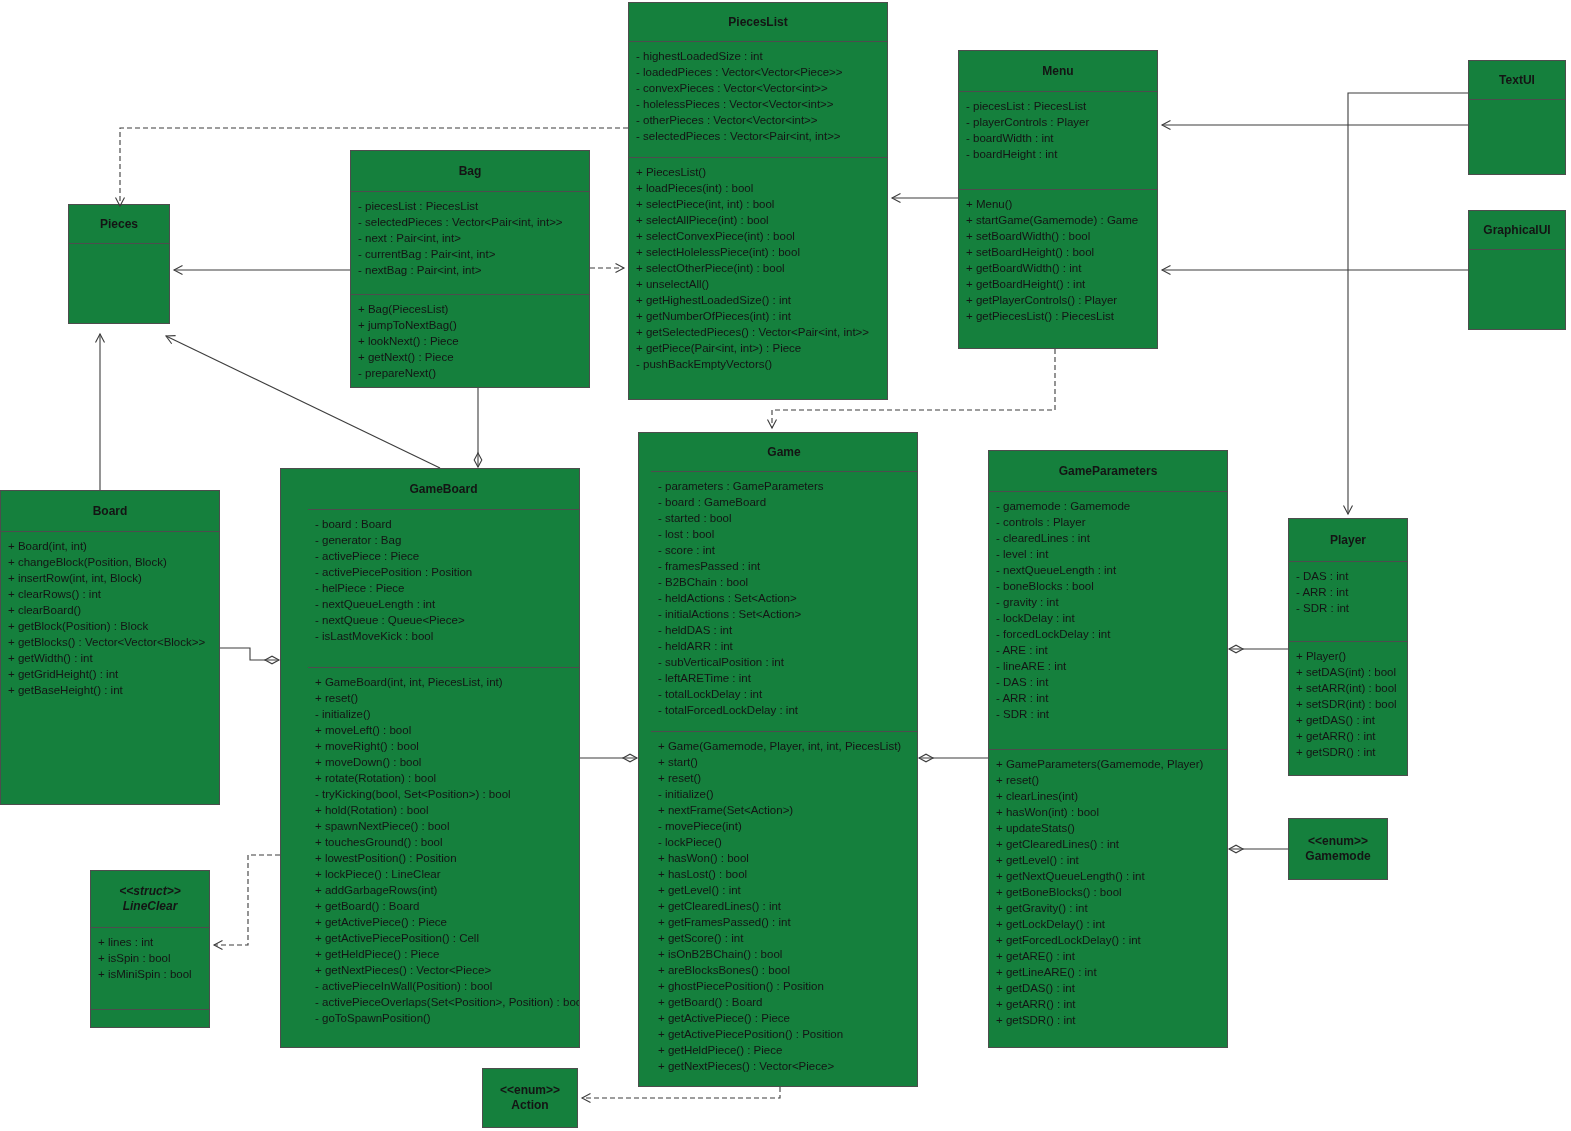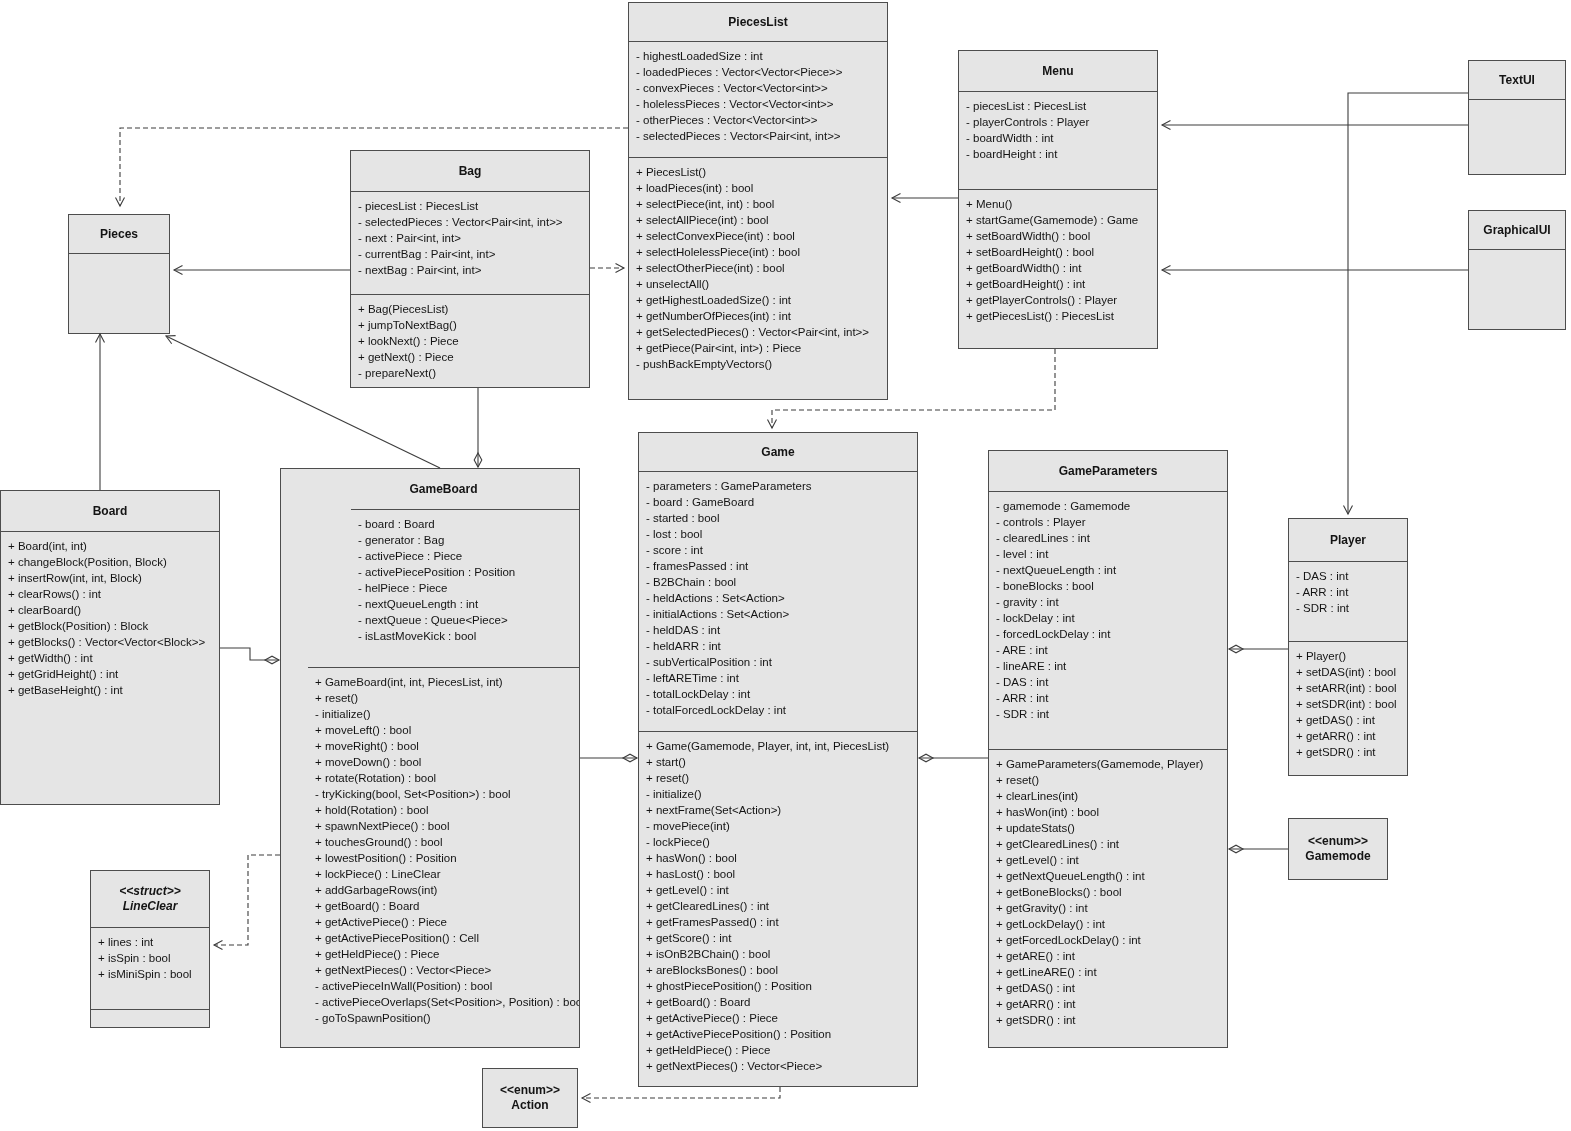--- a/index.html
+++ b/index.html
@@ -1,20 +1,20 @@
 <!DOCTYPE html>
 <html><head>
 <meta charset="utf-8">
 <style>
   * { box-sizing: border-box; margin: 0; padding: 0; }
   html, body { background: #ffffff; }
   body { font-family: "Liberation Sans", "DejaVu Sans", sans-serif; }
   .canvas { position: relative; width: 1571px; height: 1131px; background: #ffffff; overflow: hidden; }
   .uml-class {
-    position: absolute; background: #e5e5e5; border: 1px solid #4d4d4d;
+    position: absolute; background: #15803d; border: 1px solid #4d4d4d;
     display: flex; flex-direction: column; color: #141414;
   }
   .uml-title {
     display: flex; flex-direction: column; align-items: center; justify-content: center;
     font-weight: bold; font-size: 12px; text-align: center; flex: 0 0 auto;
   }
   .uml-title .line { line-height: 15px; }
   .uml-section { border-top: 1px solid #4d4d4d; padding: 6px 4px 4px 7px; overflow: hidden; flex: 0 0 auto; }
   .uml-section.grow { flex: 1 1 auto; }
   .member { font-size: 11.5px; line-height: 16px; white-space: nowrap; }
@@ -105,21 +105,21 @@
       </div>
     <div class="uml-section grow">
         <div class="member">+ Bag(PiecesList)</div>
         <div class="member">+ jumpToNextBag()</div>
         <div class="member">+ lookNext() : Piece</div>
         <div class="member">+ getNext() : Piece</div>
         <div class="member">- prepareNext()</div>
       </div>
   </div>
 
-  <div class="uml-class" style="left:68px;top:214px;width:102px;height:120px;">
+  <div class="uml-class" style="left:68px;top:204px;width:102px;height:120px;">
     <div class="uml-title" style="height:38px;">
       <div class="line">Pieces</div>
     </div>
     <div class="uml-section grow"></div>
   </div>
 
   <div class="uml-class" style="left:0px;top:490px;width:220px;height:315px;">
     <div class="uml-title" style="height:40px;">
       <div class="line">Board</div>
     </div>
@@ -134,21 +134,21 @@
         <div class="member">+ getWidth() : int</div>
         <div class="member">+ getGridHeight() : int</div>
         <div class="member">+ getBaseHeight() : int</div>
       </div>
   </div>
 
   <div class="uml-class" style="left:280px;top:468px;width:300px;height:580px;padding-left:27px;">
     <div class="uml-title" style="height:40px;">
       <div class="line">GameBoard</div>
     </div>
-    <div class="uml-section" style="height:158px;margin-left:43px;">
+    <div class="uml-section" style="height:158px;">
         <div class="member">- board : Board</div>
         <div class="member">- generator : Bag</div>
         <div class="member">- activePiece : Piece</div>
         <div class="member">- activePiecePosition : Position</div>
         <div class="member">- helPiece : Piece</div>
         <div class="member">- nextQueueLength : int</div>
         <div class="member">- nextQueue : Queue&lt;Piece&gt;</div>
         <div class="member">- isLastMoveKick : bool</div>
       </div>
     <div class="uml-section grow">
@@ -170,21 +170,21 @@
         <div class="member">+ getActivePiece() : Piece</div>
         <div class="member">+ getActivePiecePosition() : Cell</div>
         <div class="member">+ getHeldPiece() : Piece</div>
         <div class="member">+ getNextPieces() : Vector&lt;Piece&gt;</div>
         <div class="member">- activePieceInWall(Position) : bool</div>
         <div class="member">- activePieceOverlaps(Set&lt;Position&gt;, Position) : bool</div>
         <div class="member">- goToSpawnPosition()</div>
       </div>
   </div>
 
-  <div class="uml-class" style="left:638px;top:432px;width:280px;height:655px;">
+  <div class="uml-class" style="left:638px;top:432px;width:280px;height:655px;padding-left:12px;">
     <div class="uml-title" style="height:38px;">
       <div class="line">Game</div>
     </div>
     <div class="uml-section" style="height:260px;">
         <div class="member">- parameters : GameParameters</div>
         <div class="member">- board : GameBoard</div>
         <div class="member">- started : bool</div>
         <div class="member">- lost : bool</div>
         <div class="member">- score : int</div>
         <div class="member">- framesPassed : int</div>

